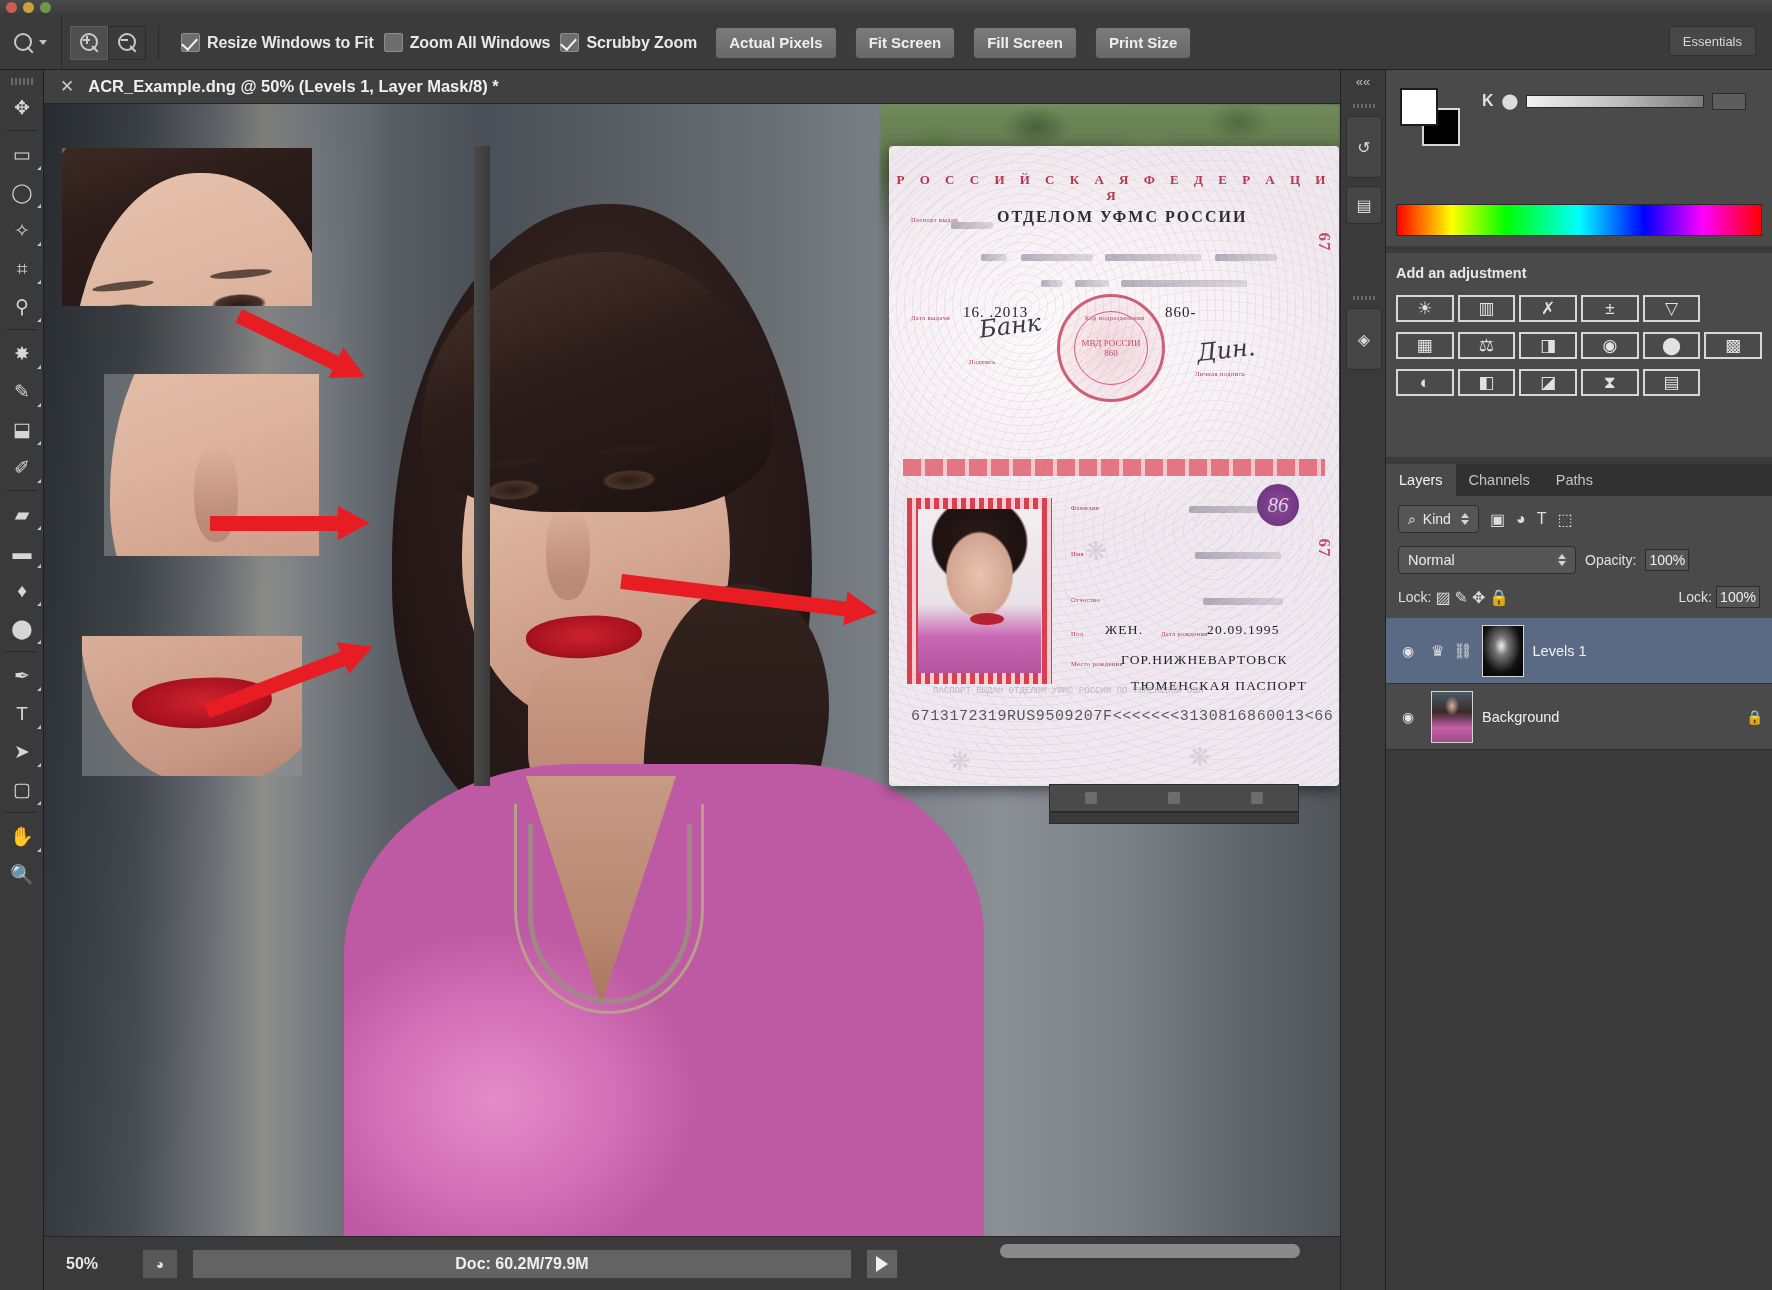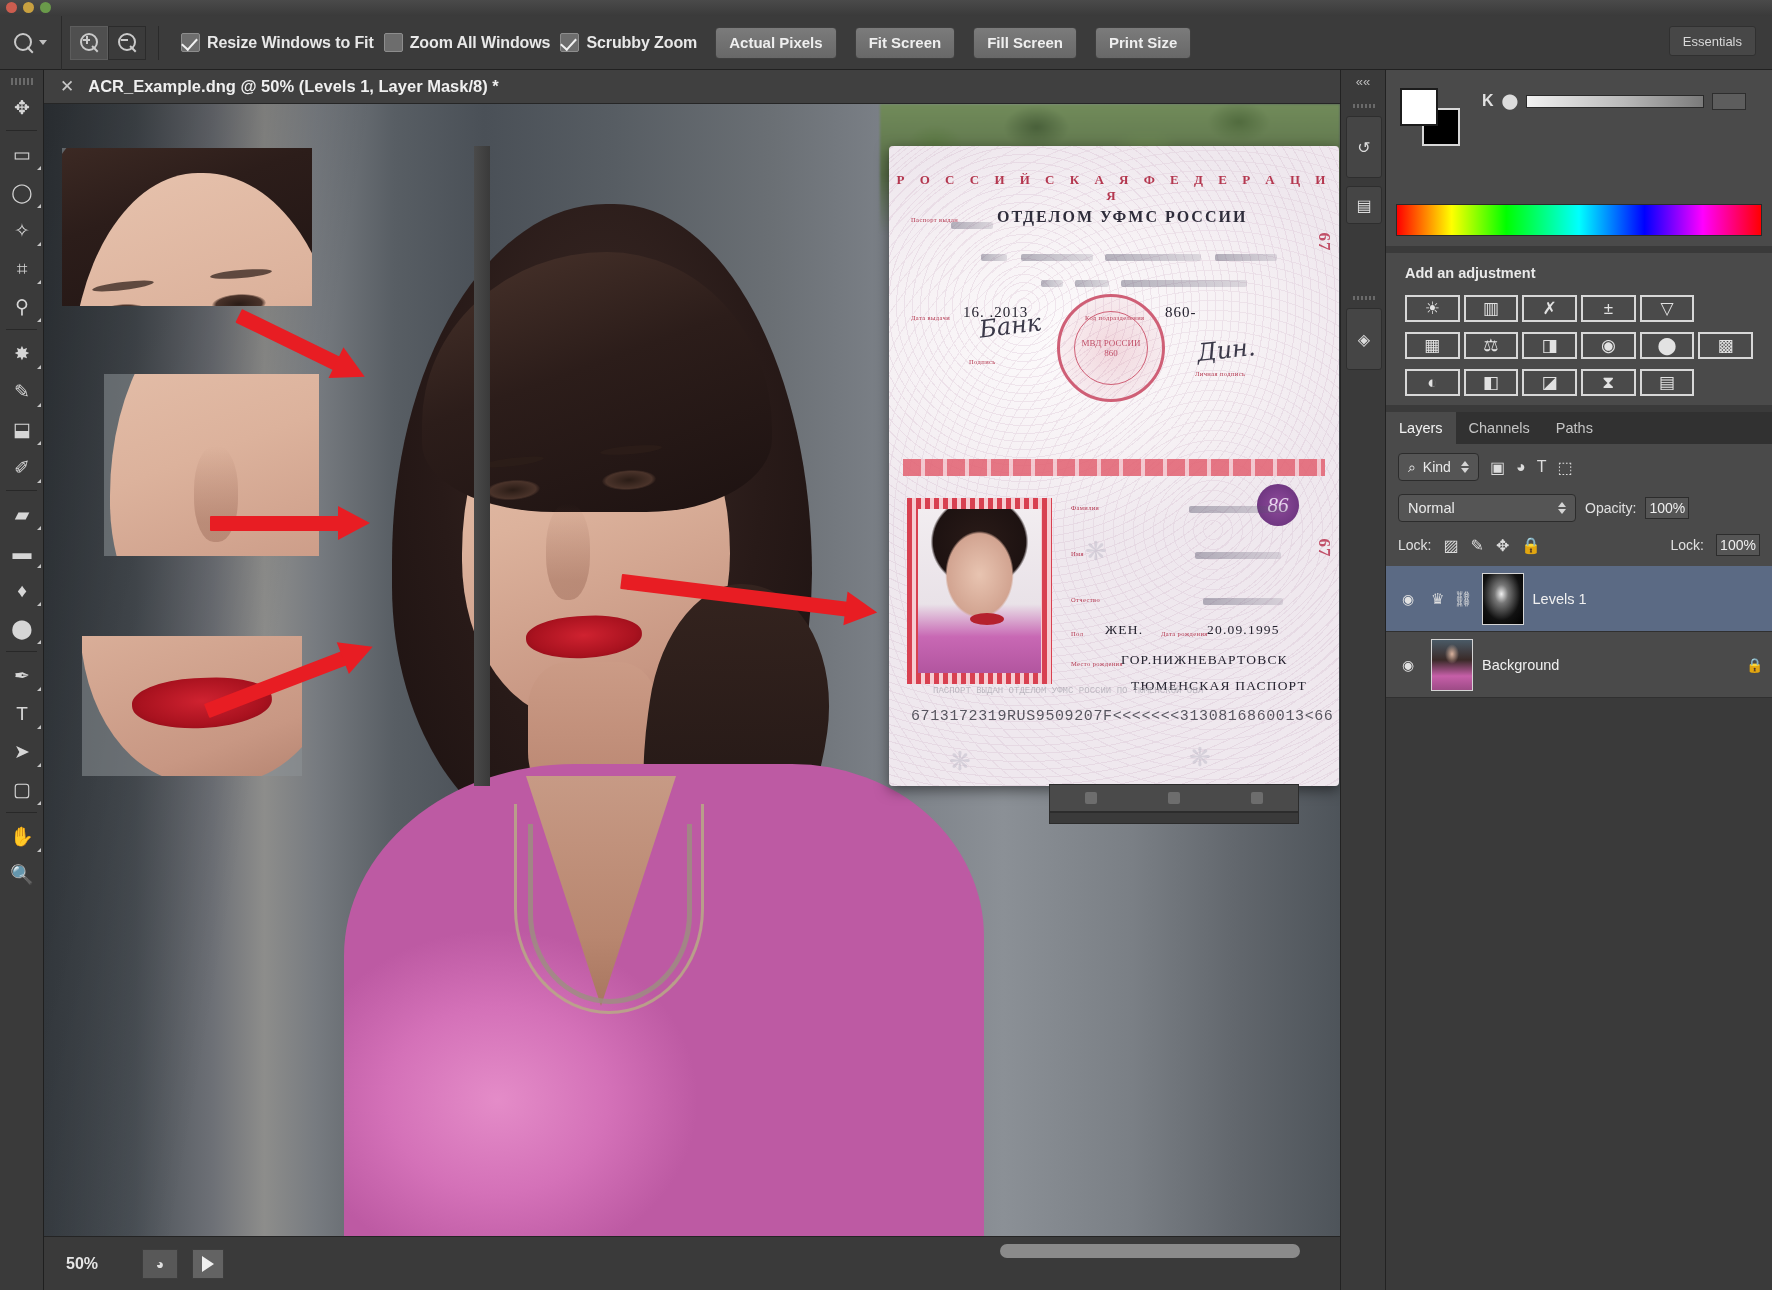--- a/index.html
+++ b/index.html
@@ -452,21 +452,21 @@
   }
   .spectrum {
     position: absolute; left: 10px; right: 10px; bottom: 10px; height: 32px;
     background: linear-gradient(90deg,
       #ff0000 0%, #ffff00 15%, #00ff00 30%, #00ffff 50%,
       #0000ff 68%, #ff00ff 84%, #ff0000 100%);
     border: 1px solid #2a2a2a;
   }
 
   
-  .adj-panel { height: 152px; position: relative; padding: 12px 19px; }
+  .adj-panel { height: 204px; position: relative; padding: 12px 10px; }
   .adj-title { color: #e9e9e9; font-size: 14.5px; font-weight: bold; margin-bottom: 14px; }
   .adj-grid { display: grid; grid-template-columns: repeat(6, 1fr); gap: 8px 4px; }
   .adj-ico {
     height: 27px; display: flex; align-items: center; justify-content: center;
     color: #e2e2e2; font-size: 17px;
   }
   .adj-ico.boxed { border: 2px solid #d8d8d8; }
 
   
   .layers-panel { position: relative; }
@@ -489,21 +489,21 @@
     width: 178px; height: 28px; background: #555; border: 1px solid #2c2c2c;
     border-radius: 4px; display: flex; align-items: center; justify-content: space-between;
     padding: 0 9px; color: #eaeaea; font-size: 14.5px;
   }
   .lp-sub { color: #e0e0e0; font-size: 14px; }
   .num-field {
     width: 44px; height: 22px; background: #555; border: 1px solid #2c2c2c;
     color: #efefef; font-size: 14px; display: flex; align-items: center;
     justify-content: center;
   }
-  .lp-lock { display: flex; align-items: center; gap: 12px; padding: 4px 12px 10px; }
+  .lp-lock { display: flex; align-items: center; gap: 4px; padding: 4px 12px 10px; }
   .lock-ico { color: #dcdcdc; font-size: 16px; }
 
   .layer-row {
     display: flex; align-items: center; height: 66px;
     border-bottom: 1px solid #303030; padding: 0 8px; gap: 9px;
   }
   .layer-row.selected { background: #5b6a84; }
   .eye-col { width: 28px; text-align: center; color: #e2e2e2; font-size: 14px; }
   .lr-ico { color: #e0e0e0; font-size: 15px; }
   .thumb {
@@ -798,20 +798,21 @@
       <i></i>
       <i></i>
       <i></i>
     </div>
     <div class="pp-win-bottom2"></div>
   </div>
 
   <div class="status-bar">
     <div class="st-zoom">50%</div>
     <div class="st-icon">◕</div>
+    <div class="st-doc">Doc: 60.2M/79.9M</div>
     <div class="st-arrow"></div>
   </div>
   <div class="h-scroll"></div>
 
   <div class="dock-collapse">
     <div class="dcl-chev">««</div>
     <div class="dcl-grip" style="top:34px"></div>
     <div class="dcl-item" style="top:46px;height:62px;">↺</div>
     <div class="dcl-item" style="top:116px;height:38px;">▤</div>
     <div class="dcl-grip" style="top:226px"></div>

